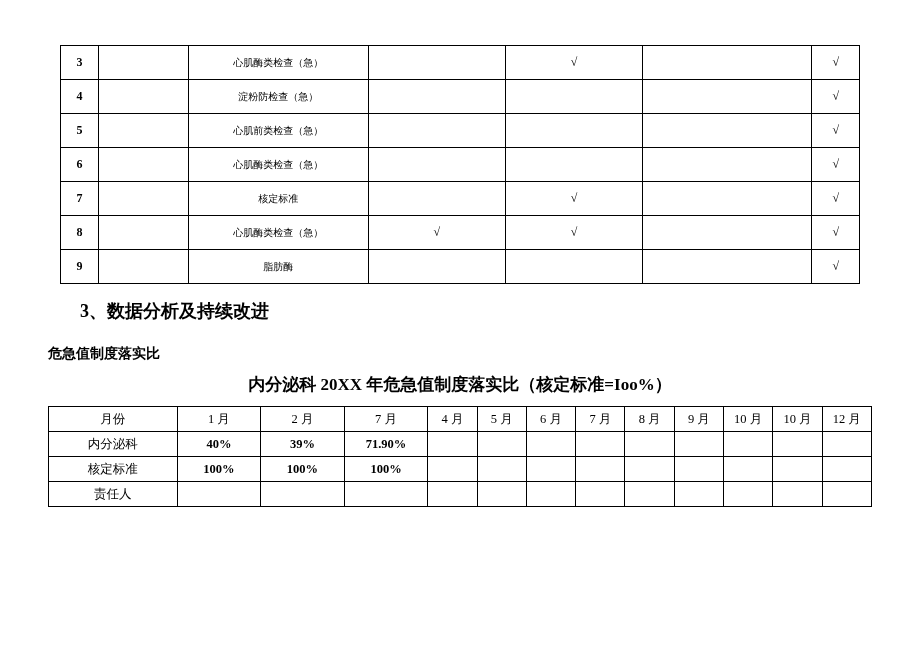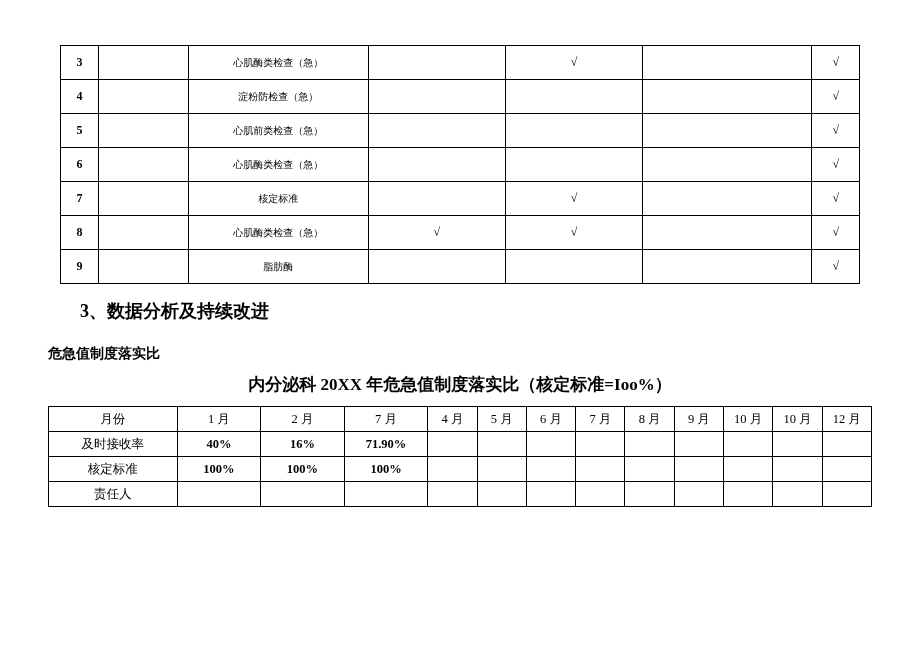--- a/index.html
+++ b/index.html
@@ -205,23 +205,23 @@
             <td class="sm">5 月</td>
             <td class="sm">6 月</td>
             <td class="sm">7 月</td>
             <td class="sm">8 月</td>
             <td class="sm">9 月</td>
             <td class="sm">10 月</td>
             <td class="sm">10 月</td>
             <td class="sm">12 月</td>
           </tr>
           <tr>
-            <td class="label">及时接收率</td>
+            <td class="label">内分泌科</td>
             <td class="m1">40%</td>
-            <td class="m2">16%</td>
+            <td class="m2">39%</td>
             <td class="m3">71.90%</td>
             <td class="sm"></td>
             <td class="sm"></td>
             <td class="sm"></td>
             <td class="sm"></td>
             <td class="sm"></td>
             <td class="sm"></td>
             <td class="sm"></td>
             <td class="sm"></td>
             <td class="sm"></td>

